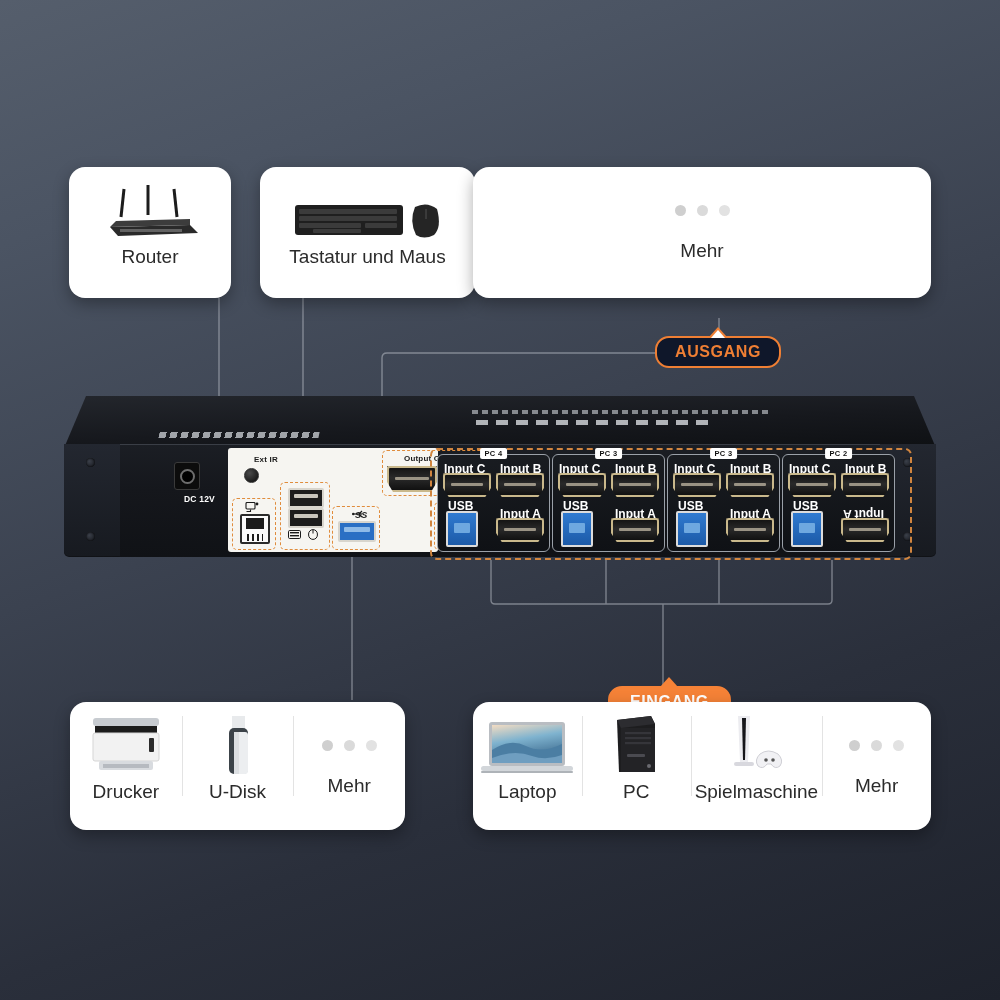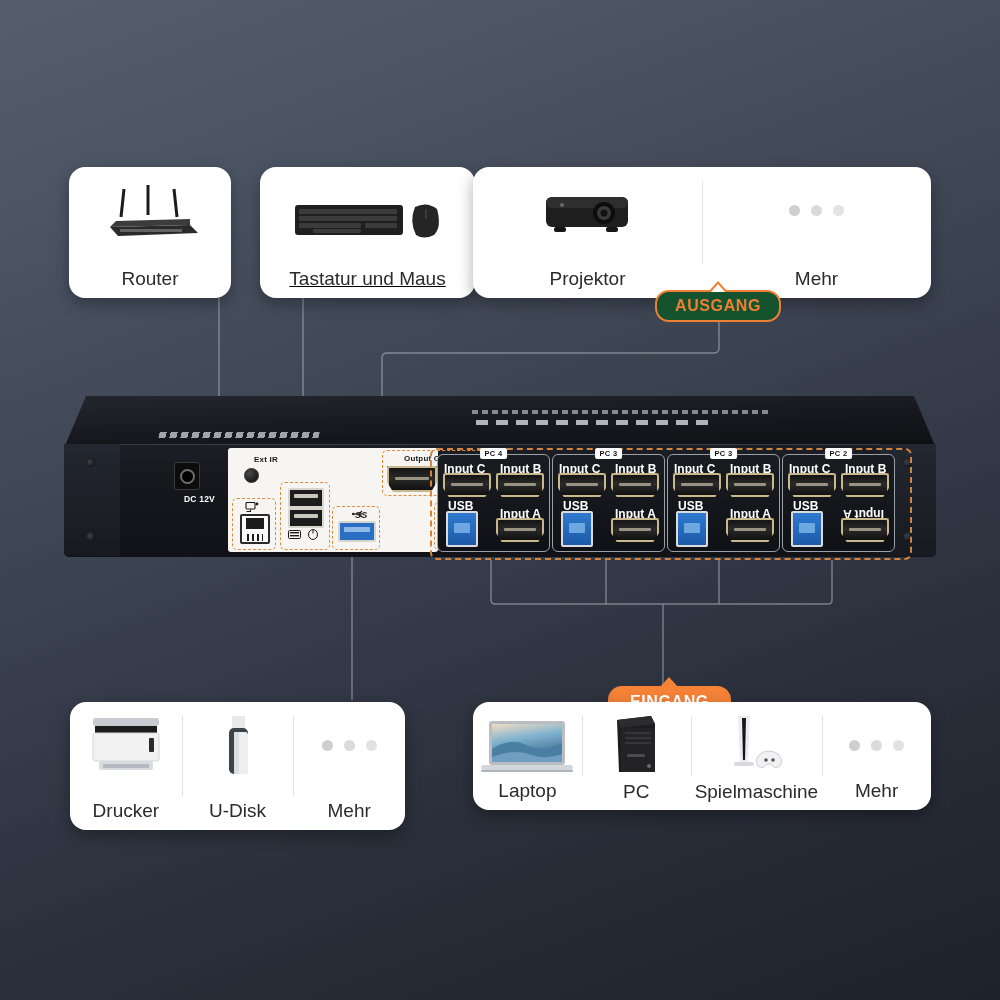--- a/index.html
+++ b/index.html
@@ -13,39 +13,39 @@
   .wire-svg{position:absolute;left:0;top:0;width:1000px;height:1000px;pointer-events:none;}
 
   
   .card{
     position:absolute;background:#fff;border-radius:16px;
     box-shadow:0 6px 16px rgba(0,0,0,.32);
     display:flex;align-items:stretch;
   }
   .cell{
     flex:1 1 0;display:flex;flex-direction:column;align-items:center;
-    justify-content:space-between;position:relative;padding:12px 4px 10px;
+    justify-content:flex-start;position:relative;padding:12px 4px 10px;
   }
   .cell + .cell:before{
     content:"";position:absolute;left:0;top:14px;bottom:34px;width:1px;background:#e3e3e3;
   }
   .cell.nosep:before{display:none !important;}
   .thumb{height:62px;display:flex;align-items:flex-end;justify-content:center;margin-bottom:6px;}
   .caption{font-size:19px;color:#2b2b2b;line-height:1;white-space:nowrap;}
   .dots{display:flex;gap:11px;align-items:center;height:62px;}
   .dots i{width:11px;height:11px;border-radius:50%;background:#cfcfcf;display:block;}
   .dots i:nth-child(2){background:#dadada;}
   .dots i:nth-child(3){background:#e2e2e2;}
 
   
   .badge{
     position:absolute;display:flex;align-items:center;justify-content:center;
     height:28px;border-radius:14px;font-size:16px;font-weight:bold;letter-spacing:.6px;
   }
-  .badge.out{background:#14532d;border:2px solid #ef7f34;color:#ef7f34;padding:0 18px;}
+  .badge.out{background:#0f172a;border:2px solid #ef7f34;color:#ef7f34;padding:0 18px;margin-top:46px;}
   .badge.in{background:#f58237;color:#ffffff;padding:0 20px;border:2px solid #f58237;}
   .badge .notch{
     position:absolute;left:50%;transform:translateX(-50%);
     width:0;height:0;border-left:9px solid transparent;border-right:9px solid transparent;
   }
   .badge.out .notch{top:-11px;border-bottom:10px solid #ef7f34;}
   .badge.out .notch:after{
     content:"";position:absolute;left:-7px;top:3px;width:0;height:0;
     border-left:7px solid transparent;border-right:7px solid transparent;border-bottom:8px solid #fff;
   }
@@ -151,21 +151,21 @@
           <line x1="80" y1="8" x2="83" y2="36" stroke="#1c1c1c" stroke-width="3"></line>
           <path d="M16 46 L96 44 L104 52 L24 55 Z" fill="#2a2a2a"></path>
           <path d="M16 46 L96 44 L96 38 L22 40 Z" fill="#3c3c3c"></path>
           <rect x="26" y="48" width="62" height="3" fill="#8a8a8a" opacity="0.6"></rect>
         </svg>
       </div>
       <div class="caption">Router</div>
     </div>
   </div>
 
-  <div class="card" style="left:260px;top:167px;width:215px;height:131px;text-decoration:underline;">
+  <div class="card" style="left:260px;top:167px;width:215px;height:131px;">
     <div class="cell nosep">
       <div class="thumb">
         <svg width="150" height="58" viewBox="0 0 150 58">
           <rect x="2" y="22" width="108" height="30" rx="3" fill="#1f1f1f"></rect>
           <g fill="#3b3b3b">
             <rect x="6" y="26" width="98" height="5" rx="1"></rect>
             <rect x="6" y="33" width="98" height="5" rx="1"></rect>
             <rect x="6" y="40" width="62" height="5" rx="1"></rect>
             <rect x="72" y="40" width="32" height="5" rx="1"></rect>
             <rect x="20" y="46" width="48" height="4" rx="1"></rect>
@@ -173,35 +173,20 @@
           <path d="M122 24 q12 -6 22 2 q5 18 -3 26 q-10 5 -18 0 q-7 -14 -1 -28 Z" fill="#252525"></path>
           <line x1="133" y1="26" x2="133" y2="36" stroke="#4a4a4a" stroke-width="1.2"></line>
         </svg>
       </div>
       <div class="caption">Tastatur und Maus</div>
     </div>
   </div>
 
   <div class="card" style="left:473px;top:167px;width:458px;height:131px;">
     <div class="cell">
-      <div class="thumb">
-        <svg width="96" height="58" viewBox="0 0 96 58">
-          <rect x="6" y="14" width="82" height="30" rx="6" fill="#1e1e1e"></rect>
-          <rect x="6" y="14" width="82" height="11" rx="6" fill="#2e2e2e"></rect>
-          <circle cx="64" cy="30" r="11" fill="#0d0d0d"></circle>
-          <circle cx="64" cy="30" r="7" fill="#3a3a3a"></circle>
-          <circle cx="64" cy="30" r="3.5" fill="#111"></circle>
-          <rect x="14" y="44" width="12" height="5" rx="2" fill="#161616"></rect>
-          <rect x="66" y="44" width="12" height="5" rx="2" fill="#161616"></rect>
-          <circle cx="22" cy="22" r="2" fill="#6a6a6a"></circle>
-        </svg>
-      </div>
-      <div class="caption">Projektor</div>
-    </div>
-    <div class="cell">
       <div class="dots">
           <i></i>
           <i></i>
           <i></i>
         </div>
       <div class="caption">Mehr</div>
     </div>
   </div>
 
   <div class="badge out" style="left:655px;top:290px;">
@@ -408,21 +393,21 @@
         </div>
       <div class="caption">Mehr</div>
     </div>
   </div>
 
   <div class="badge in" style="left:608px;top:686px;">
     <span class="notch"></span>
     <span>EINGANG</span>
   </div>
 
-  <div class="card" style="left:473px;top:702px;width:458px;height:108px;">
+  <div class="card" style="left:473px;top:702px;width:458px;height:128px;">
     <div class="cell nosep">
       <div class="thumb">
         <svg width="96" height="60" viewBox="0 0 96 60">
           <rect x="10" y="6" width="76" height="44" rx="3" fill="#b9bdc2"></rect>
           <defs>
               <linearGradient id="lg" x1="0" y1="0" x2="0.3" y2="1">
             <stop offset="0%" stop-color="#f3dcc2"></stop>
                 <stop offset="45%" stop-color="#7fb3cf"></stop>
                 <stop offset="100%" stop-color="#3d6b8f"></stop>
           </linearGradient>

